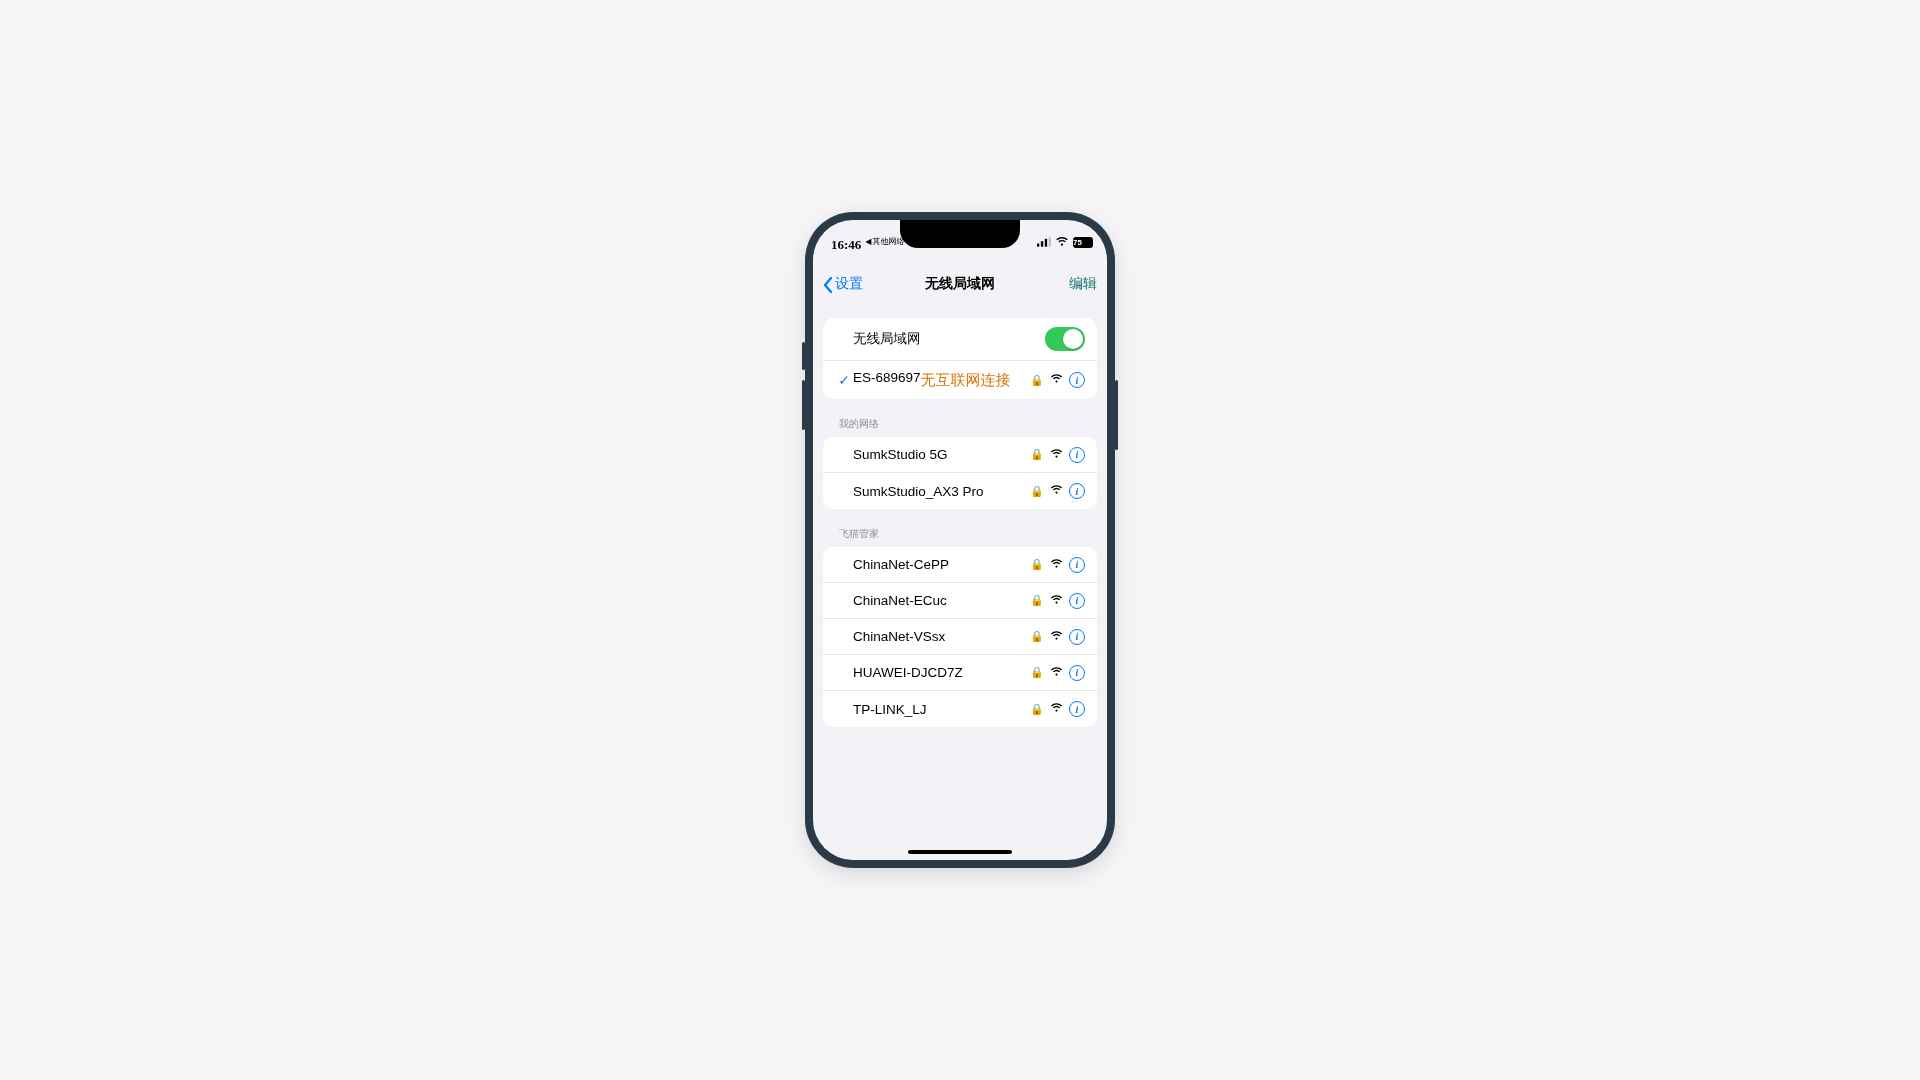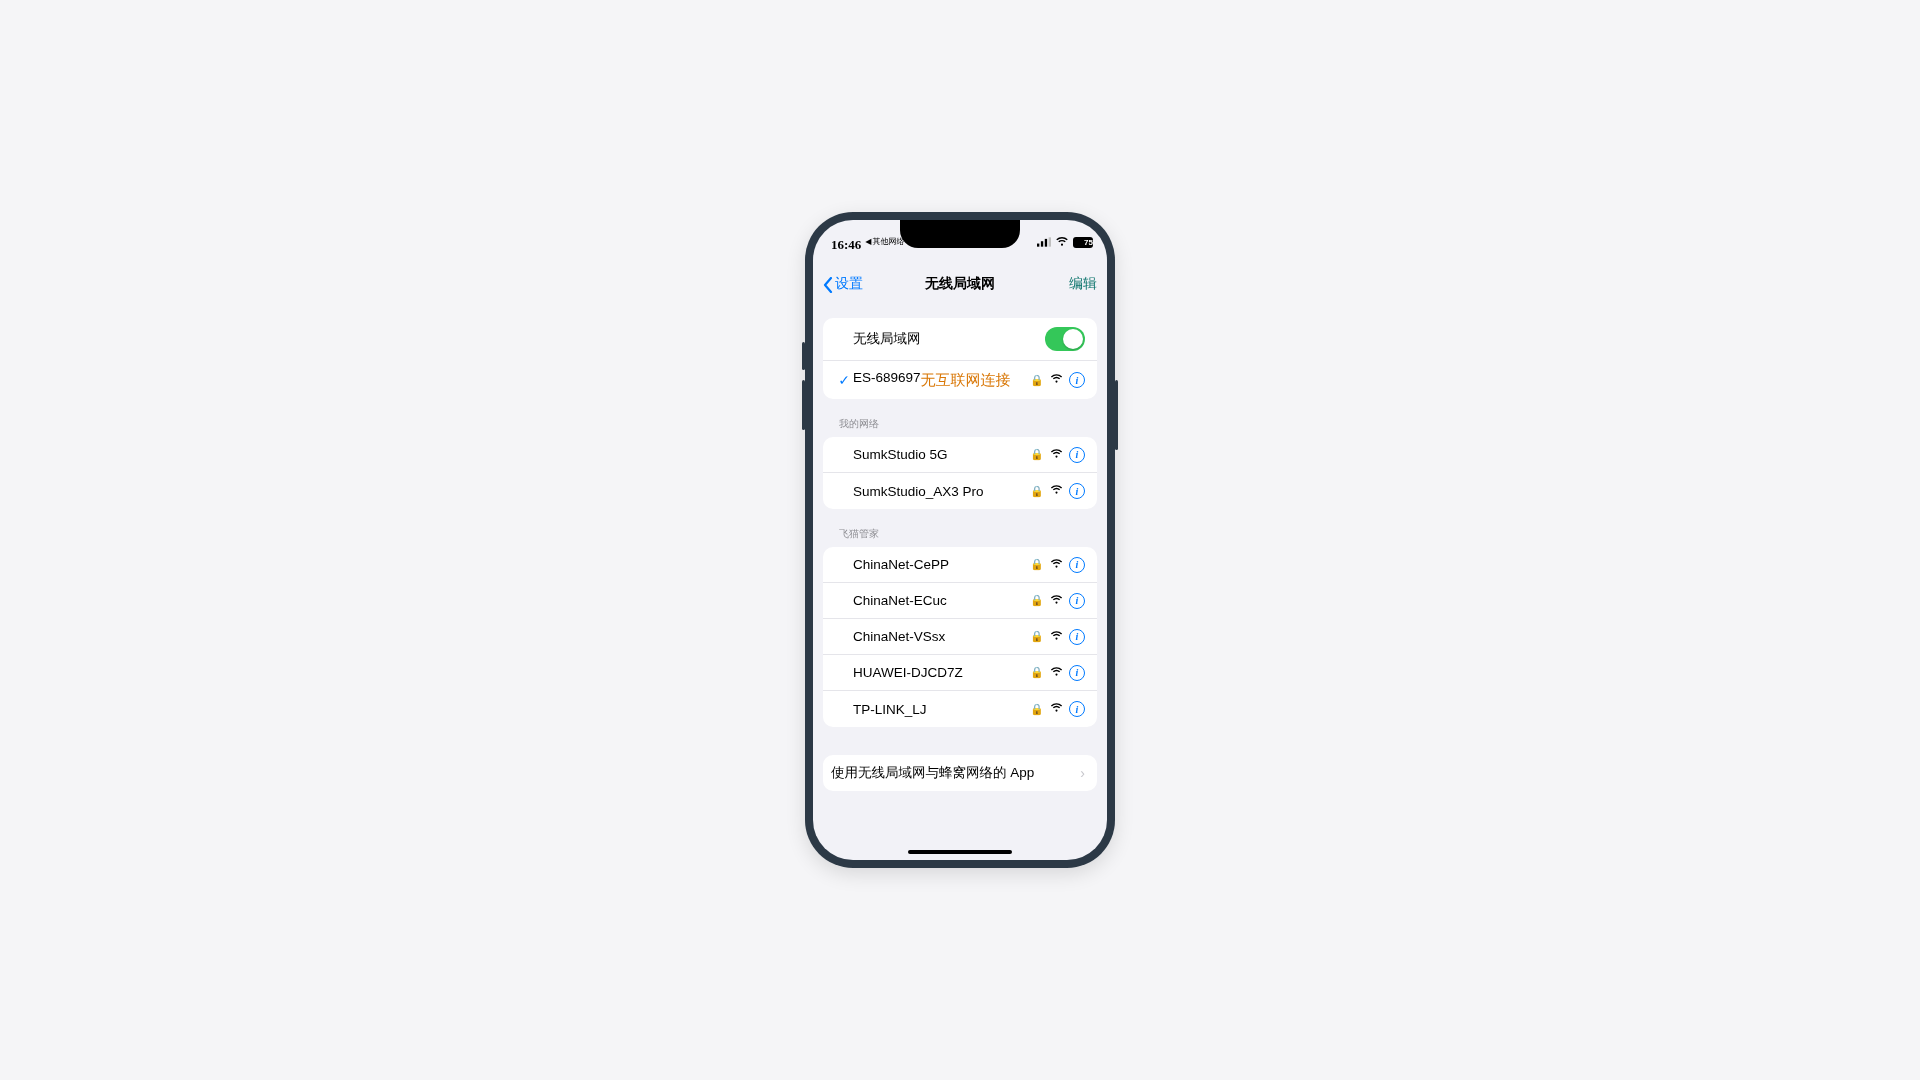--- a/index.html
+++ b/index.html
@@ -41,21 +41,21 @@
   padding: 0 14px 0 18px; font-size: 13px; font-weight: 600; color: #000;
 }
 .status-left { display: flex; flex-direction: row; align-items: flex-start; line-height: 1; gap:4px; padding-top:4px;font-family:Liberation Serif, serif;}
 .breadcrumb-back { font-size: 8px; font-weight: 400; color: #000; display:flex; align-items:center; gap:1px;}
 .status-right { display: flex; align-items: center; gap: 4px; }
 .battery-pill {
   display:flex; align-items:center; gap:1px;
 }
 .battery-body {
   width: 20px; height: 11px; border-radius: 3px; background:#000; color:#fff;
-  font-size:8px; font-weight:700; display:flex; align-items:center; justify-content:flex-end;
+  font-size:8px; font-weight:700; display:flex; align-items:center; justify-content:flex-start;
 }
 .nav-bar {
   height: 40px; display: flex; align-items: center; justify-content: space-between;
   padding: 0 10px; background: #f2f2f7;
 }
 .nav-back { display: flex; align-items: flex-end; color: #007aff; font-size: 14px; gap:2px;}
 .nav-title { font-size: 14px; font-weight: 600; color: #000; position:absolute; left:50%; transform:translateX(-50%);}
 .nav-edit { color: #0f766e; font-size: 14px; }
 .content { padding: 0 10px 20px; overflow-y: auto; height: calc(100% - 84px - 20px); }
 .group {
@@ -245,26 +245,18 @@
             <div class="row-right">
               <span class="icon-lock">🔒</span>
               <span class="icon-wifi"><svg width="13" height="10" viewBox="0 0 16 12">
                   <path d="M8 10.5a1.3 1.3 0 100-2.6 1.3 1.3 0 000 2.6zM4.7 6.4a5 5 0 016.6 0l1.2-1.2a6.7 6.7 0 00-9 0l1.2 1.2zM2.3 4a8.4 8.4 0 0111.4 0l1.2-1.2a10.1 10.1 0 00-13.8 0L2.3 4z" fill="#000"></path>
                 </svg></span>
               <span class="icon-info">i</span>
             </div>
           </div>
         </div>
 
-      <div class="group" style="margin-top:28px">
-        <div class="row">
-          <div class="row-label" style="margin-left:-4px">使用无线局域网与蜂窝网络的 App</div>
-          <div class="row-right">
-              <span class="chevron">›</span>
-            </div>
-        </div>
-      </div>
 
     </div>
 
     <div class="home-indicator"></div>
   </div>
 </div>
 
 </body></html>

